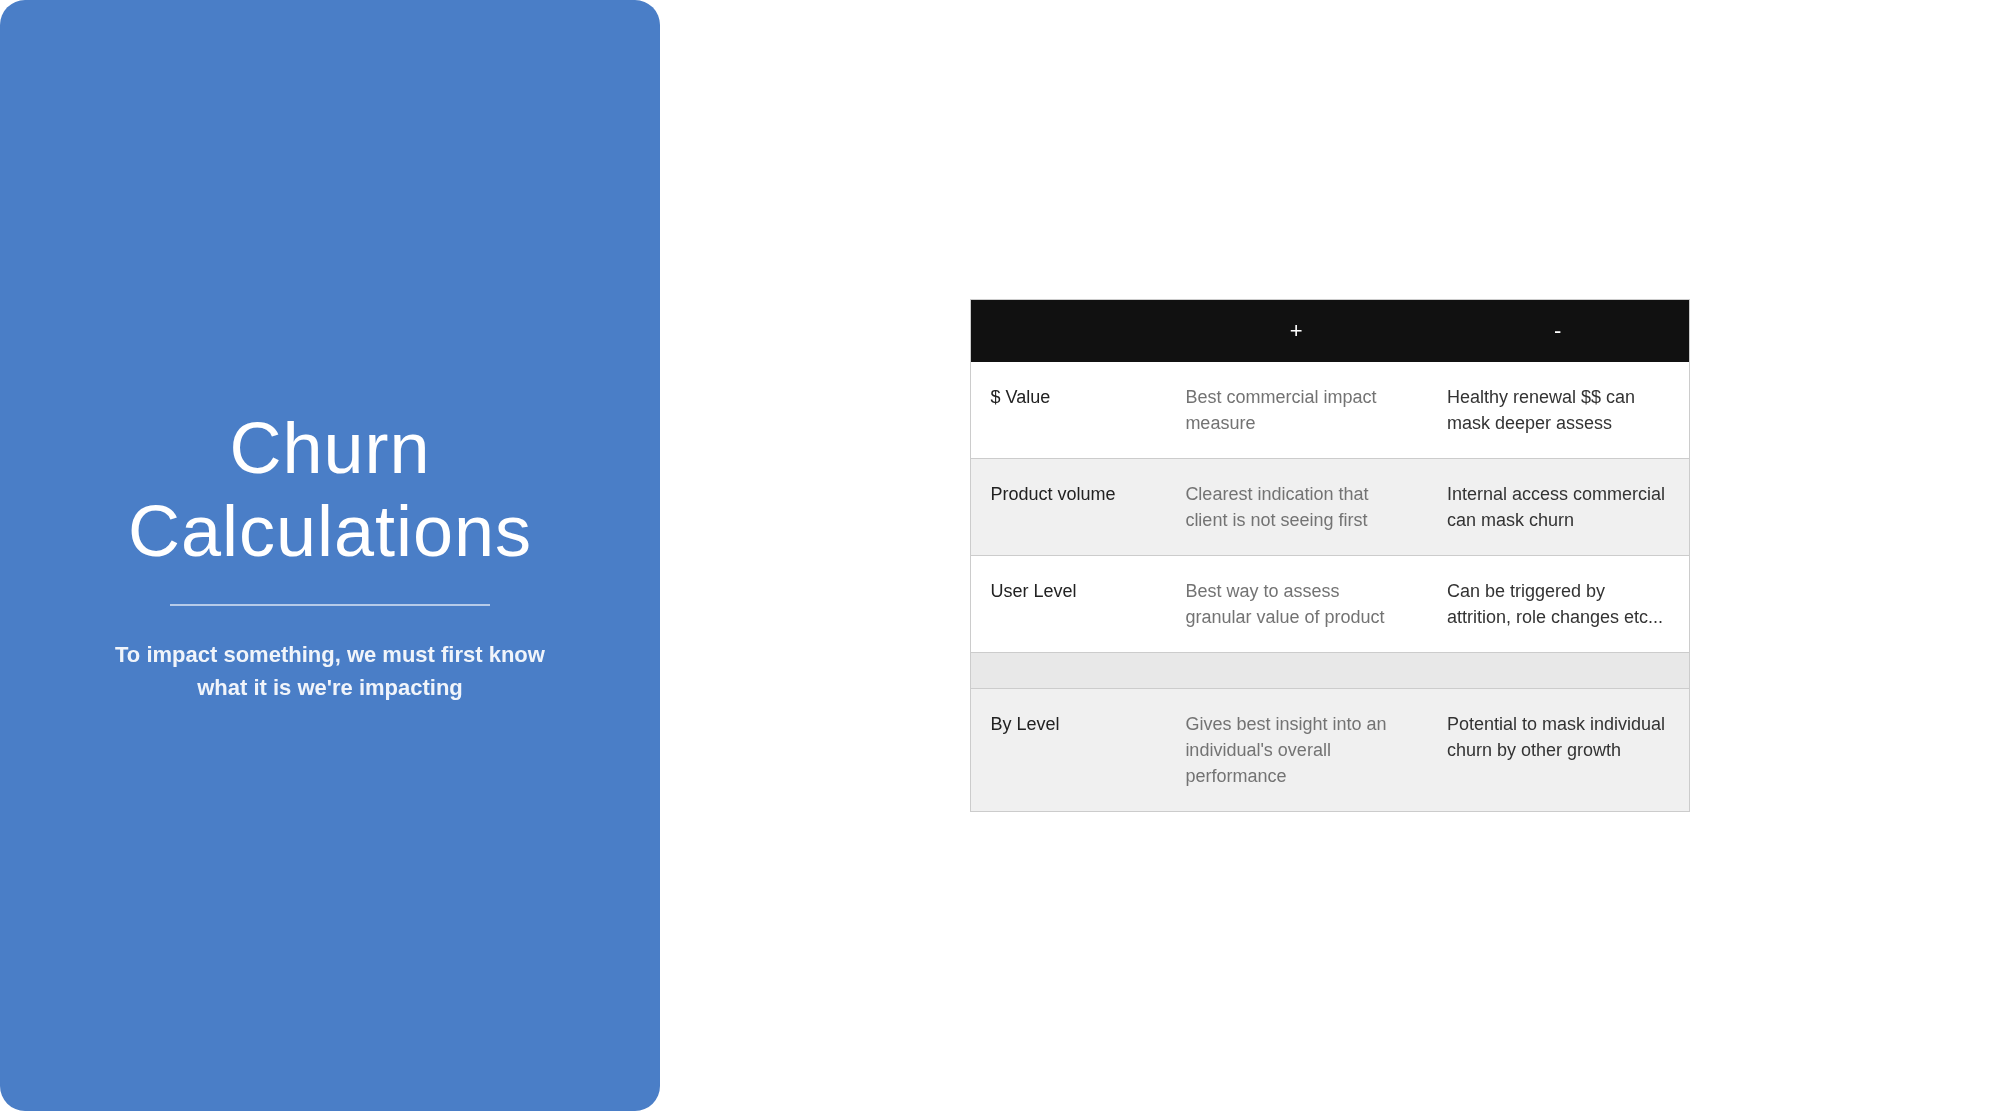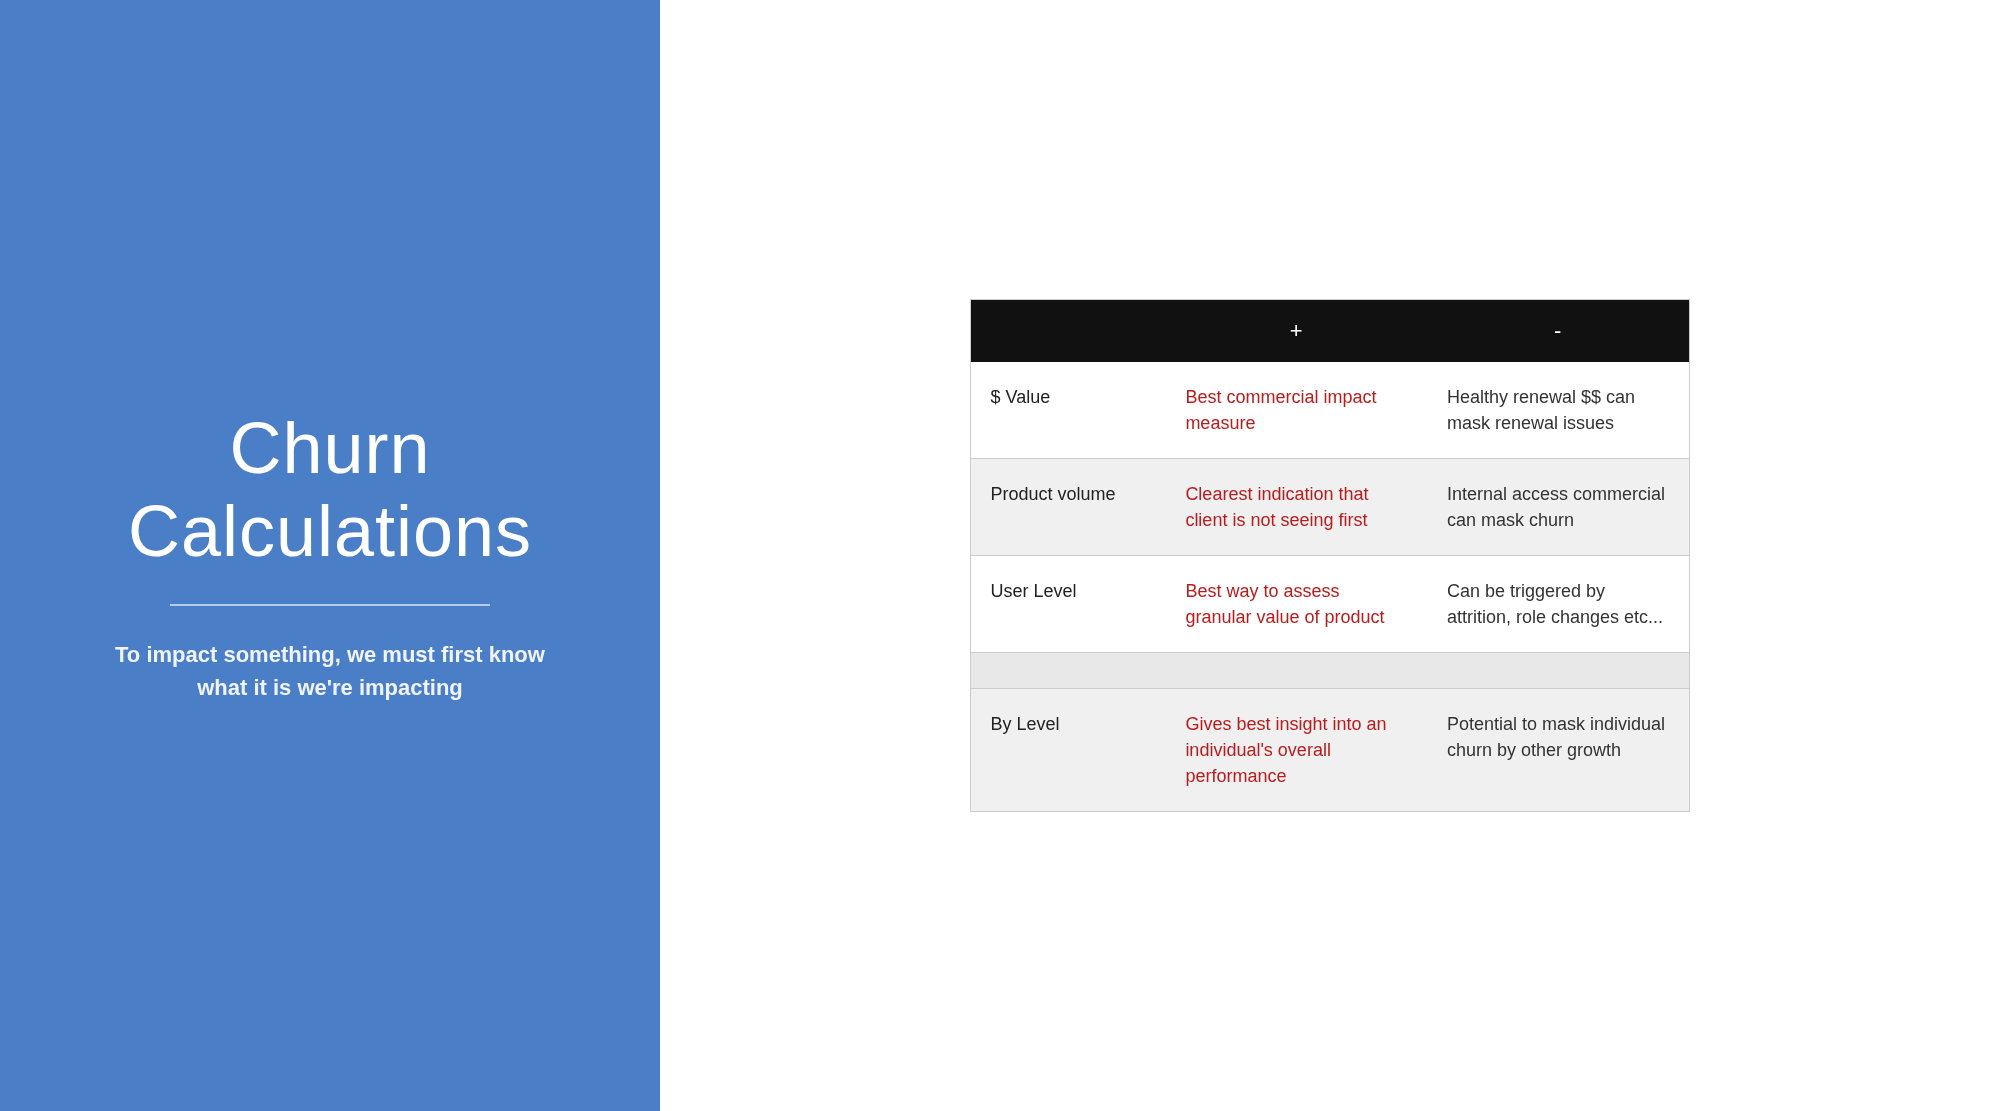--- a/index.html
+++ b/index.html
@@ -15,20 +15,21 @@
     .left-panel {
       width: 660px;
       height: 1111px;
       background: #4a7ec7;
       display: flex;
       flex-direction: column;
       align-items: center;
       justify-content: center;
       padding: 60px 50px;
       flex-shrink: 0;
+      border-radius: 25px;
     }
 
     .main-title {
       color: #ffffff;
       font-size: 72px;
       font-weight: 300;
       text-align: center;
       line-height: 1.15;
       margin-bottom: 32px;
       letter-spacing: 1px;
@@ -123,21 +124,21 @@
     }
 
     .col-label {
       font-weight: 500;
       width: 190px;
       color: #222222;
     }
 
     .col-plus {
       width: 255px;
-      color: #b91c1c;
+      color: #737373;
     }
 
     .col-minus {
       width: 255px;
       color: #333333;
     }
 
     .row-spacer td {
       padding: 0;
       height: 36px;
@@ -161,21 +162,21 @@
         <tr class="header-row">
           <th></th>
           <th>+</th>
           <th>-</th>
         </tr>
       </thead>
       <tbody id="table-body">
       <tr class="row-white">
         <td class="col-label">$ Value</td>
         <td class="col-plus">Best commercial impact measure</td>
-        <td class="col-minus">Healthy renewal $$ can mask renewal issues</td>
+        <td class="col-minus">Healthy renewal $$ can mask deeper assess</td>
       </tr>
           <tr class="row-gray">
         <td class="col-label">Product volume</td>
         <td class="col-plus">Clearest indication that client is not seeing first</td>
         <td class="col-minus">Internal access commercial can mask churn</td>
       </tr>
           <tr class="row-white">
         <td class="col-label">User Level</td>
         <td class="col-plus">Best way to assess granular value of product</td>
         <td class="col-minus">Can be triggered by attrition, role changes etc...</td>

